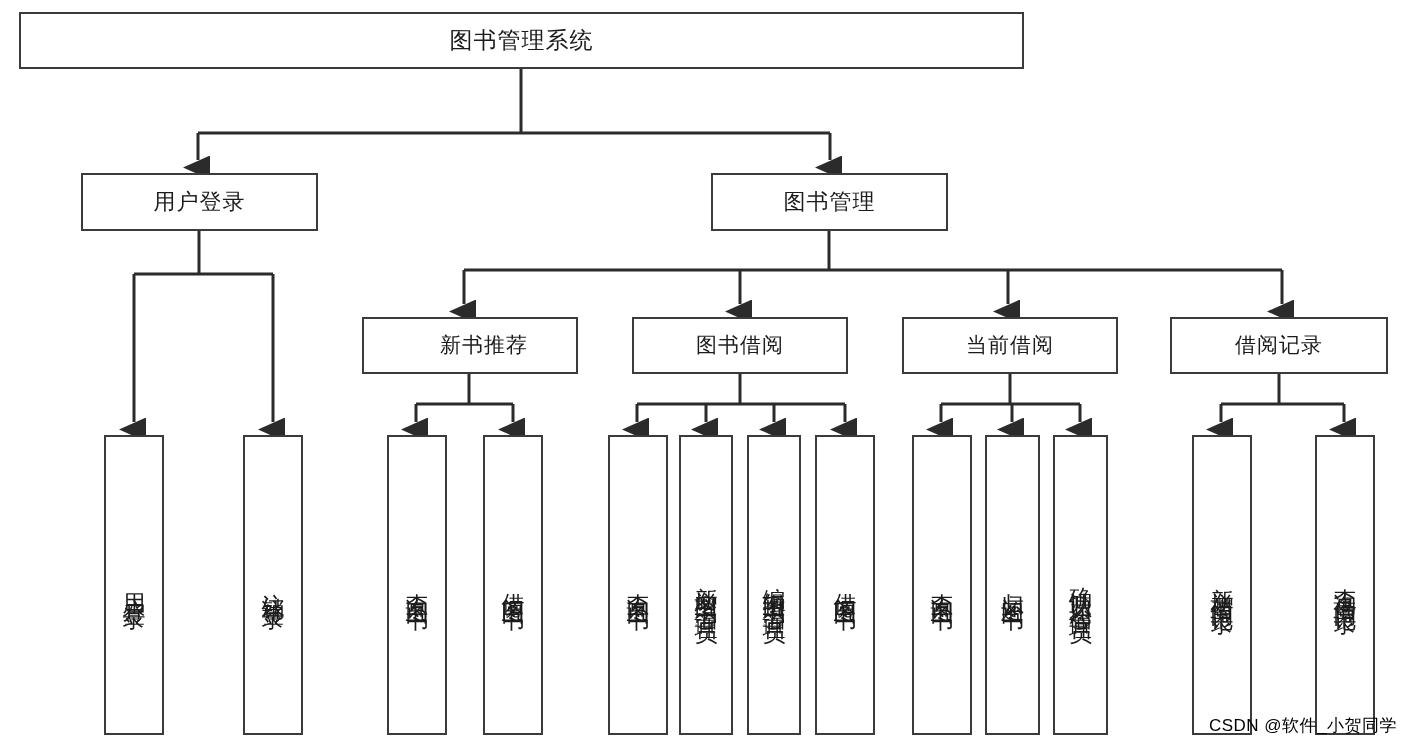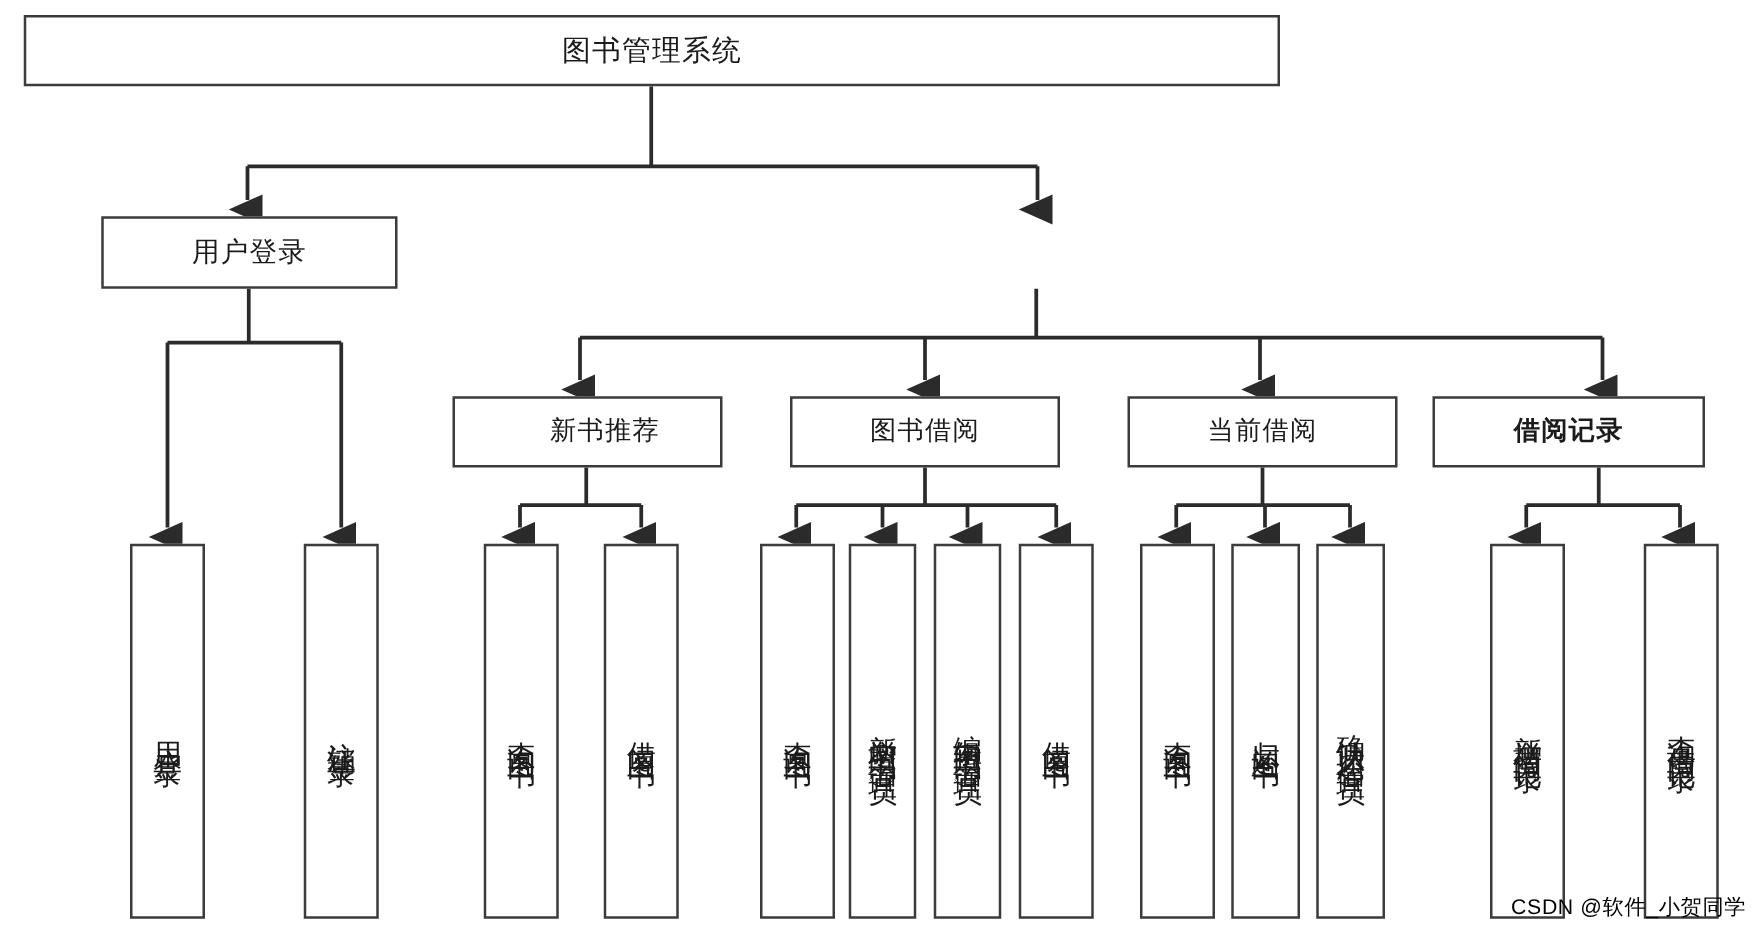--- a/index.html
+++ b/index.html
@@ -135,31 +135,34 @@
     </g>
   </svg>
 
   <div class="node root">
     <span class="label">图书管理系统</span>
   </div>
 
   <div class="node lvl1" style="left:81px;top:173px;width:237px;">
     <span class="label">用户登录</span>
   </div>
+  <div class="node lvl1" style="left:711px;top:173px;width:237px;">
+    <span class="label">图书管理</span>
+  </div>
 
   <div class="node lvl2" style="left:362px;top:317px;width:216px;padding-left:28px;">
     <span class="label">新书推荐</span>
   </div>
   <div class="node lvl2" style="left:902px;top:317px;width:216px;">
     <span class="label">当前借阅</span>
   </div>
   <div class="node lvl2" style="left:632px;top:317px;width:216px;">
     <span class="label">图书借阅</span>
   </div>
-  <div class="node lvl2" style="left:1146px;top:317px;width:218px;font-weight:bold;">
+  <div class="node lvl2" style="left:1170px;top:317px;width:218px;">
     <span class="label">借阅记录</span>
   </div>
 
   <div class="node leaf" style="left:104px;width:60px;">
     <span class="label">用户登录</span>
   </div>
   <div class="node leaf" style="left:243px;width:60px;">
     <span class="label">注销登录</span>
   </div>
 

